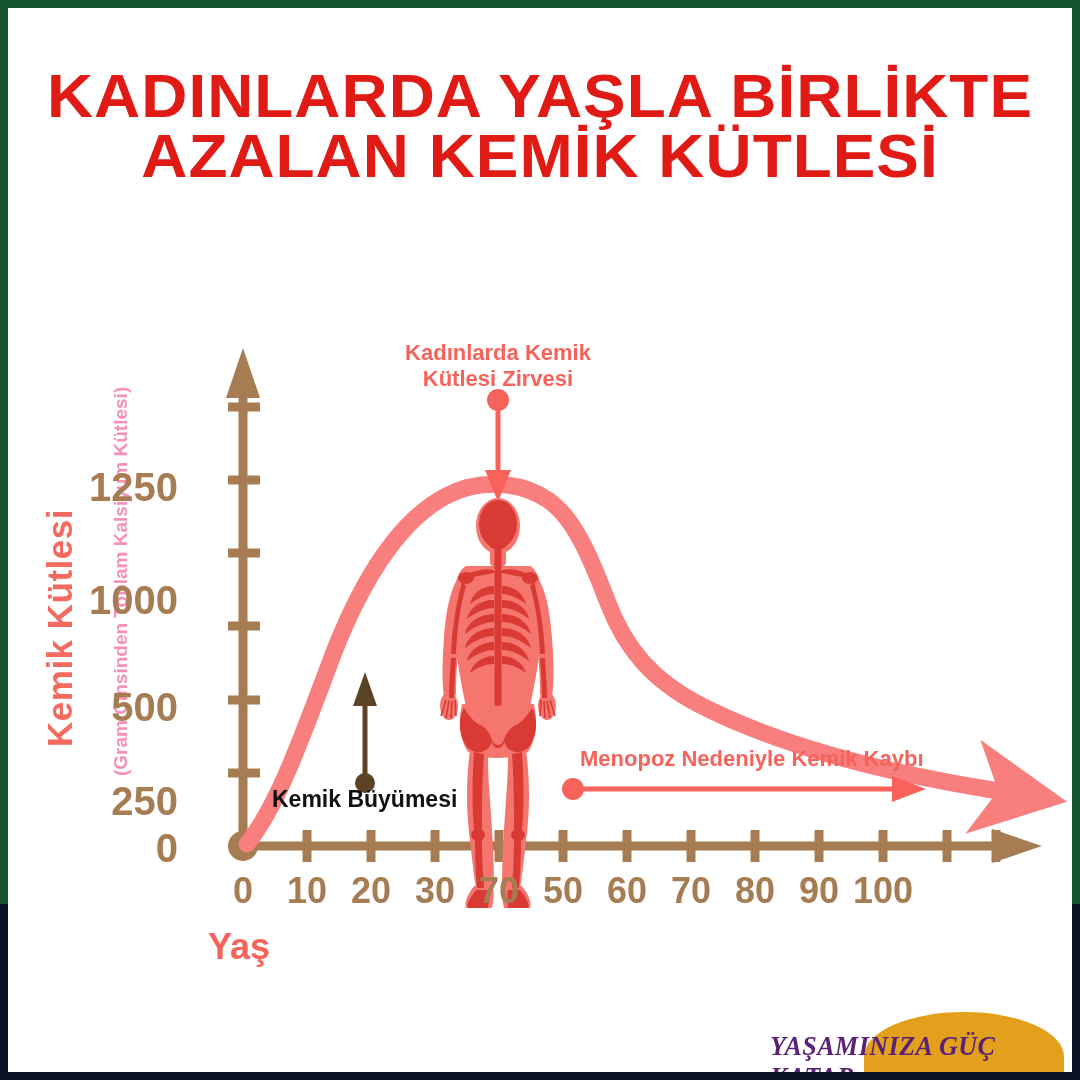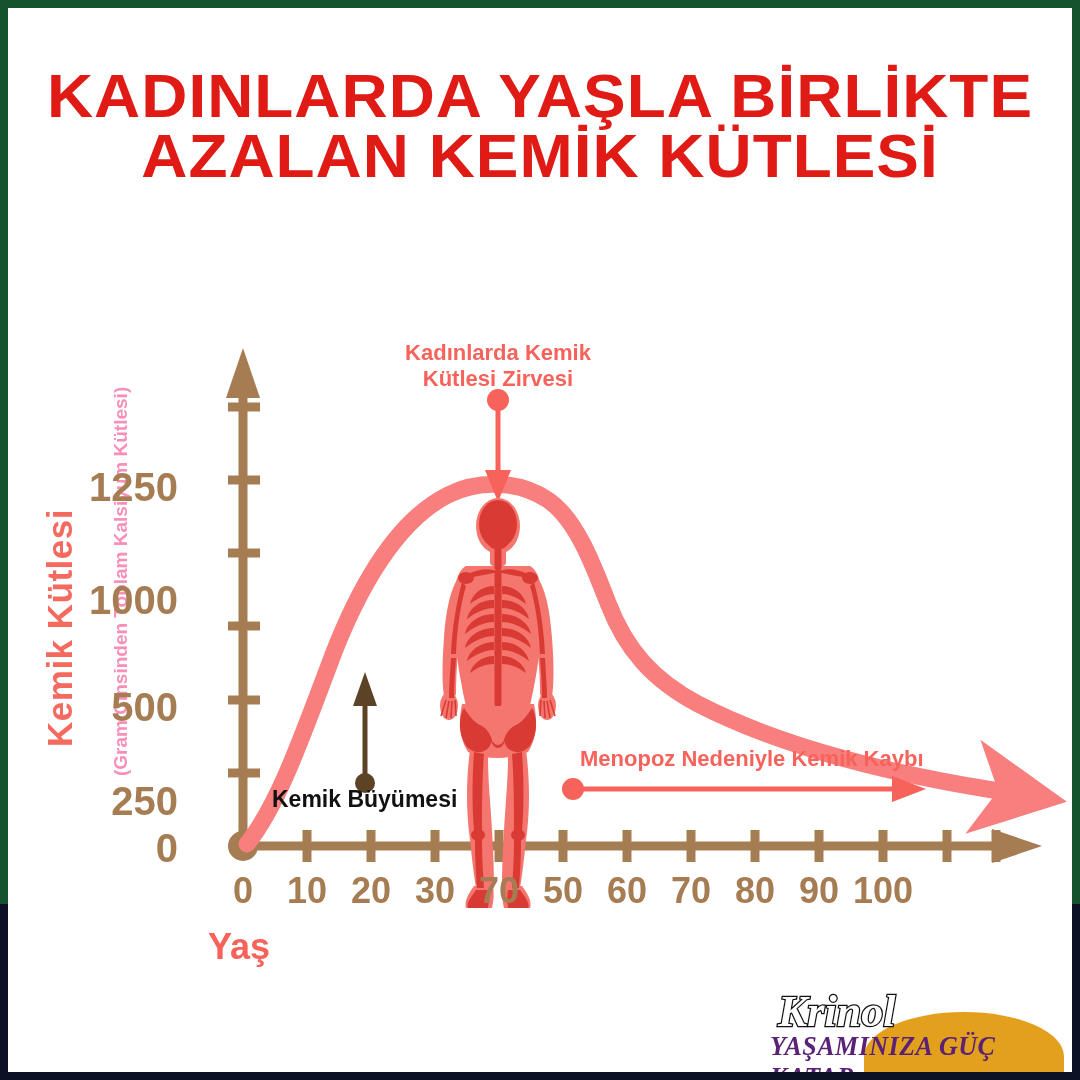--- a/index.html
+++ b/index.html
@@ -395,18 +395,17 @@
     <div class="xtick-text" style="left:707px;top:862px;">80</div>
     <div class="xtick-text" style="left:771px;top:862px;">90</div>
     <div class="xtick-text" style="left:835px;top:862px;">100</div>
 
     <div class="ov" id="peak-label">Kadınlarda Kemik Kütlesi Zirvesi</div>
     <div class="ov" id="growth-label">Kemik Büyümesi</div>
     <div class="ov" id="meno-label">Menopoz Nedeniyle Kemik Kaybı</div>
 
     <div id="logo">
       <div id="logo-arc"></div>
-      <div id="logo-name">Krinol</div>
       <div id="logo-slogan">YAŞAMINIZA GÜÇ KATAR</div>
     </div>
 
   </div>
 </div>
 
 </body></html>

